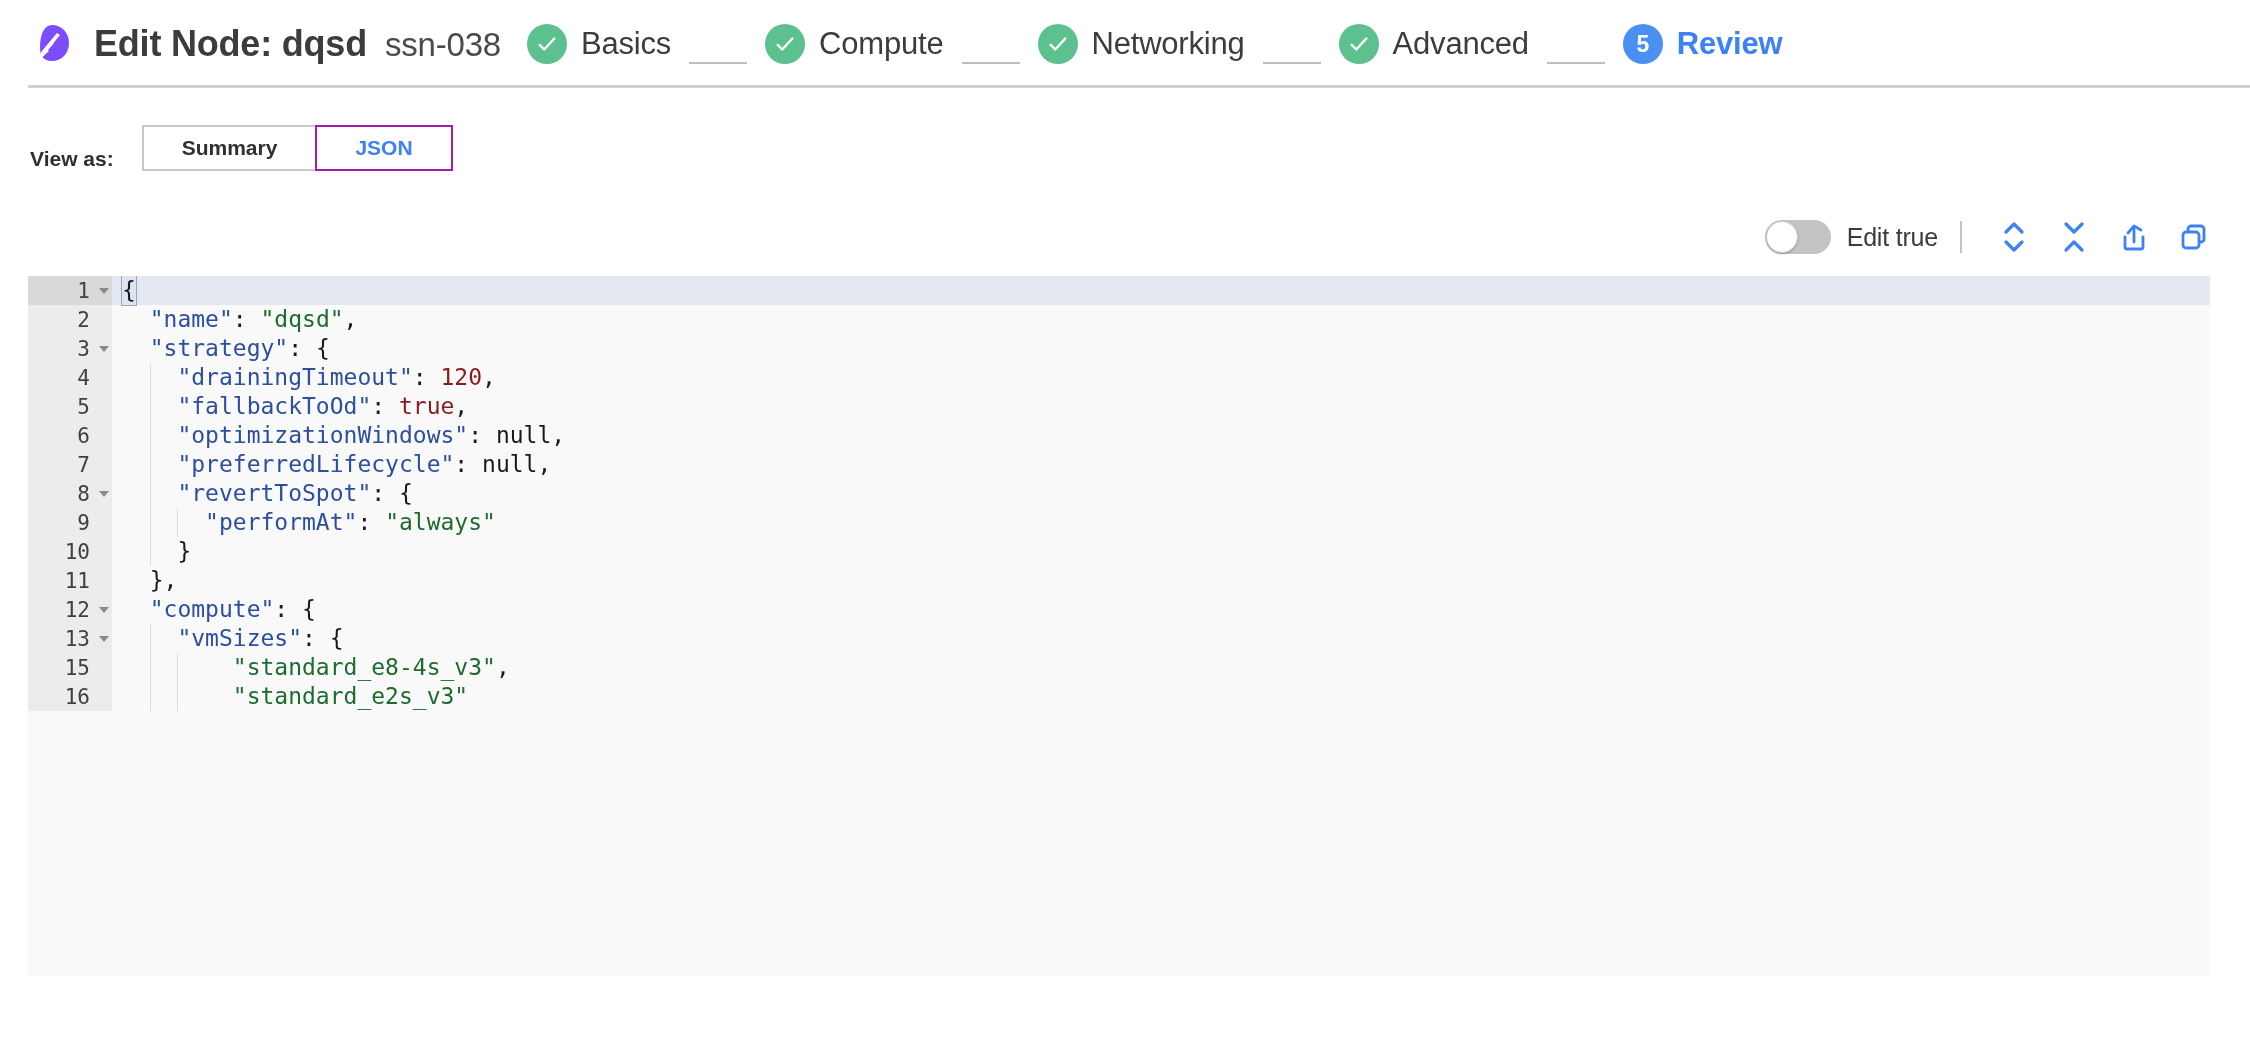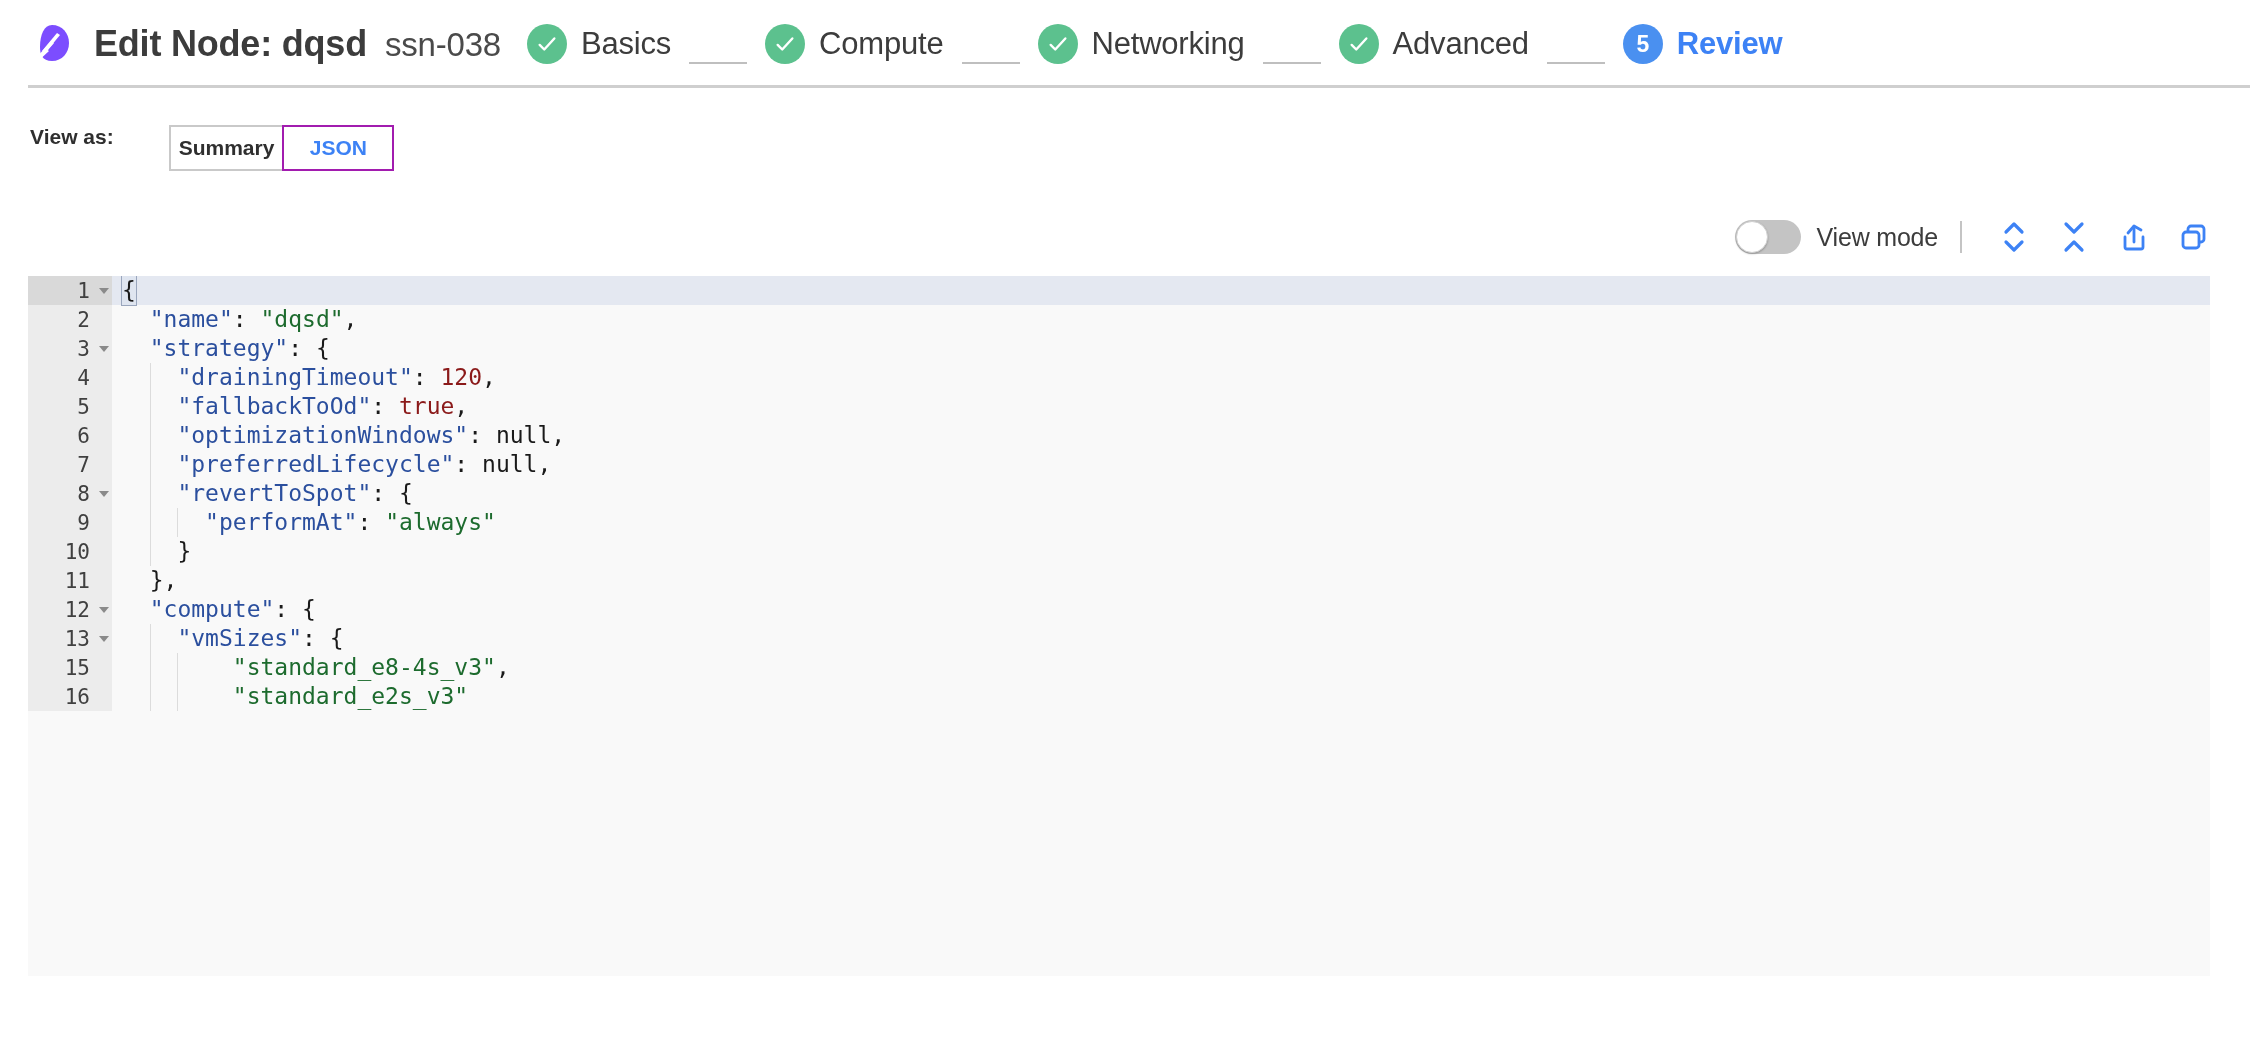--- a/index.html
+++ b/index.html
@@ -111,39 +111,39 @@
     left: 28px;
     right: 0;
     bottom: 0;
     height: 3px;
     background: #cfcfcf;
   }
 
   
   .view-row {
     display: flex;
-    align-items: flex-start;
+    align-items: flex-end;
     padding-left: 30px;
     margin-top: 37px;
-    gap: 55px;
+    gap: 28px;
   }
   .view-label {
     font-size: 21px;
     font-weight: bold;
     color: #2f2f2f;
   }
   .segmented {
     display: flex;
     height: 46px;
   }
   .seg-btn {
     display: flex;
     align-items: center;
     justify-content: center;
-    padding: 0 8px;
+    padding: 0 38px;
     font-size: 21px;
     font-weight: bold;
     background: #ffffff;
     border: 2px solid #c9c9c9;
     color: #2f2f2f;
     cursor: pointer;
     min-width: 112px;
   }
   .seg-btn:first-child { border-right: none; }
   .seg-btn.selected {
@@ -359,21 +359,21 @@
       <button class="seg-btn selected">JSON</button>
     </div>
 </div>
 
 <div class="editor-toolbar">
 
   <div class="toggle-wrap">
     <span class="toggle">
       <span class="knob"></span>
     </span>
-    <span class="toggle-label">View mode</span>
+    <span class="toggle-label">Edit true</span>
   </div>
 
   <span class="tb-divider"></span>
 
   <span class="tb-icon">
     <svg width="26" height="34" viewBox="0 0 26 34" fill="none" stroke="#3d82f5" stroke-width="3.2" stroke-linecap="round" stroke-linejoin="round">
       <polyline points="5,12 13,4 21,12"></polyline>
       <polyline points="5,22 13,30 21,22"></polyline>
     </svg>
   </span>

